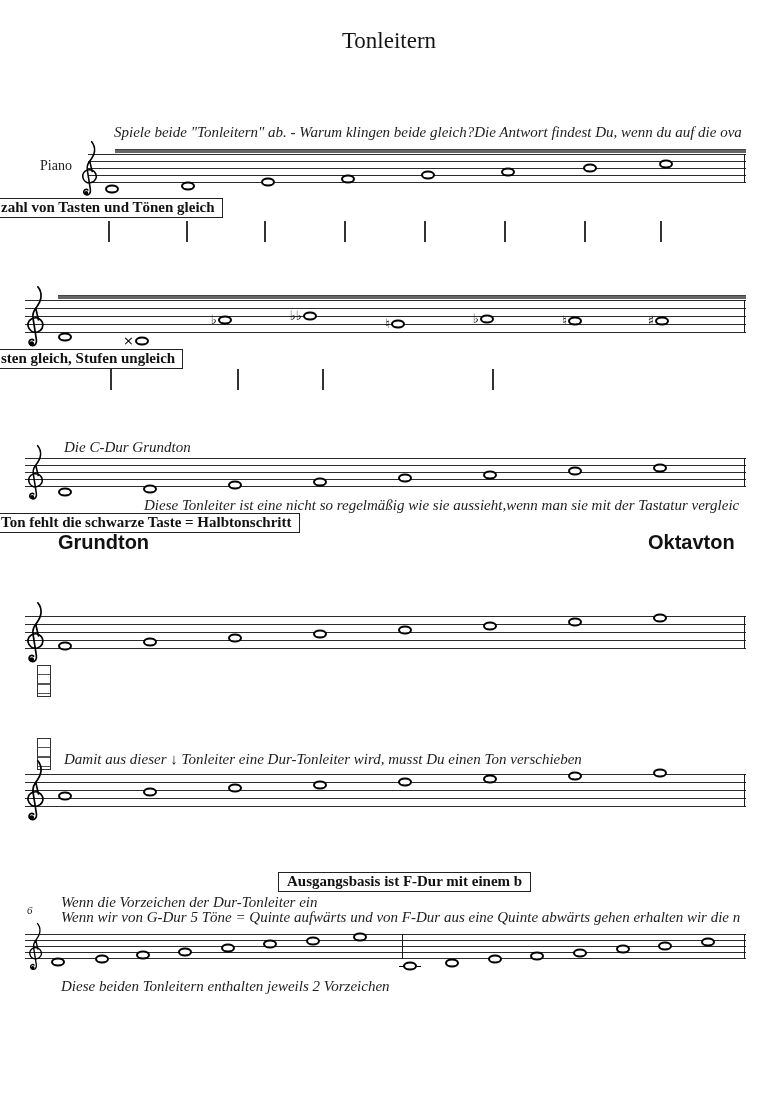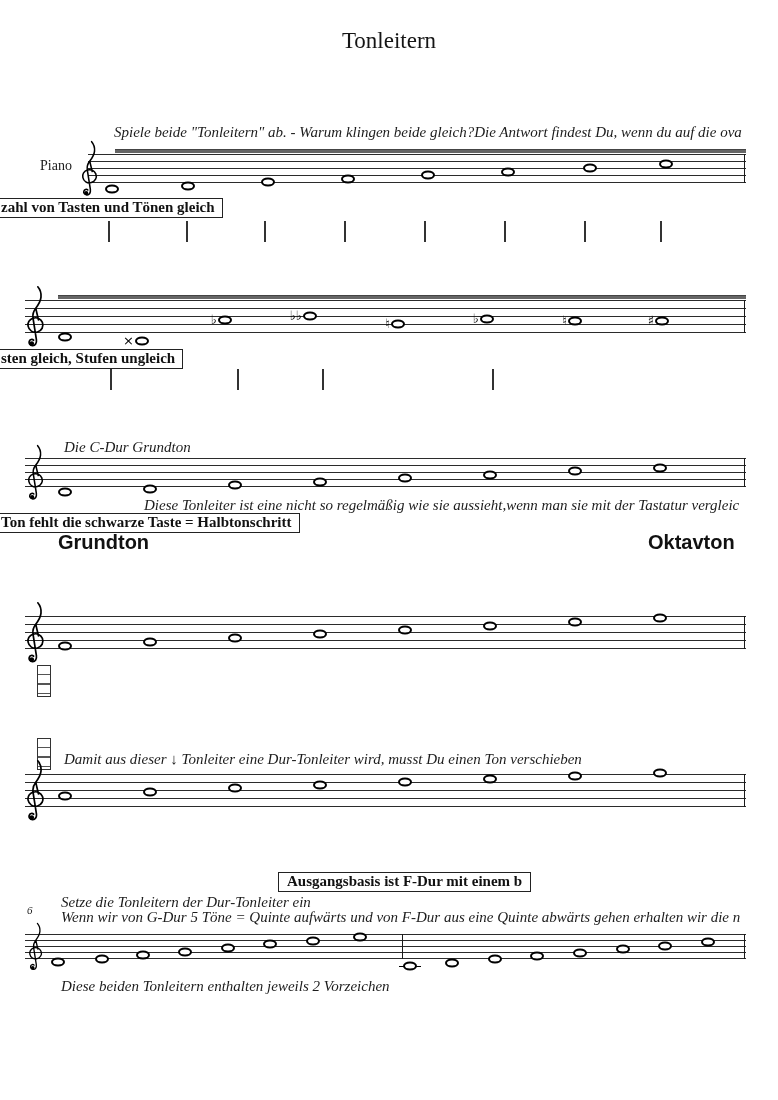--- a/index.html
+++ b/index.html
@@ -46,21 +46,21 @@
   <div class="abs boxed" style="left:-3px;top:513px;">Ton fehlt die schwarze Taste = Halbtonschritt</div>
   <div class="abs blabel" style="left:58px;top:531px;">Grundton</div>
   <div class="abs blabel" style="left:648px;top:531px;">Oktavton</div>
 
   <div class="abs cellbox" style="left:37px;top:665px;"></div>
 
   <div class="abs cellbox" style="left:37px;top:738px;"></div>
   <div class="abs boxed" style="left:278px;top:872px;padding:0 8px 1px 8px;">Ausgangsbasis ist F-Dur mit einem b</div>
 
   <div class="abs ann" style="left:64px;top:751px;">Damit aus dieser ↓ Tonleiter eine Dur-Tonleiter wird, musst Du einen Ton verschieben</div>
-  <div class="abs ann" style="left:61px;top:894px;">Setze die Tonleitern der Dur-Tonleiter ein</div>
+  <div class="abs ann" style="left:61px;top:894px;">Wenn die Vorzeichen der Dur-Tonleiter ein</div>
   <div class="abs mnum" style="left:27px;top:904px;">6</div>
   <div class="abs ann" style="left:61px;top:909px;">Wenn wir von G-Dur 5 Töne = Quinte aufwärts und von F-Dur aus eine Quinte abwärts gehen erhalten wir die n</div>
   <div class="abs ann" style="left:61px;top:978px;">Diese beiden Tonleitern enthalten jeweils 2 Vorzeichen</div>
 
   <div>
       <div class="hline" style="left: 88px; top: 154px; width: 658px;"></div>
       <div class="hline" style="left: 88px; top: 161px; width: 658px;"></div>
       <div class="hline" style="left: 88px; top: 168px; width: 658px;"></div>
       <div class="hline" style="left: 88px; top: 175px; width: 658px;"></div>
       <div class="hline" style="left: 88px; top: 182px; width: 658px;"></div>

